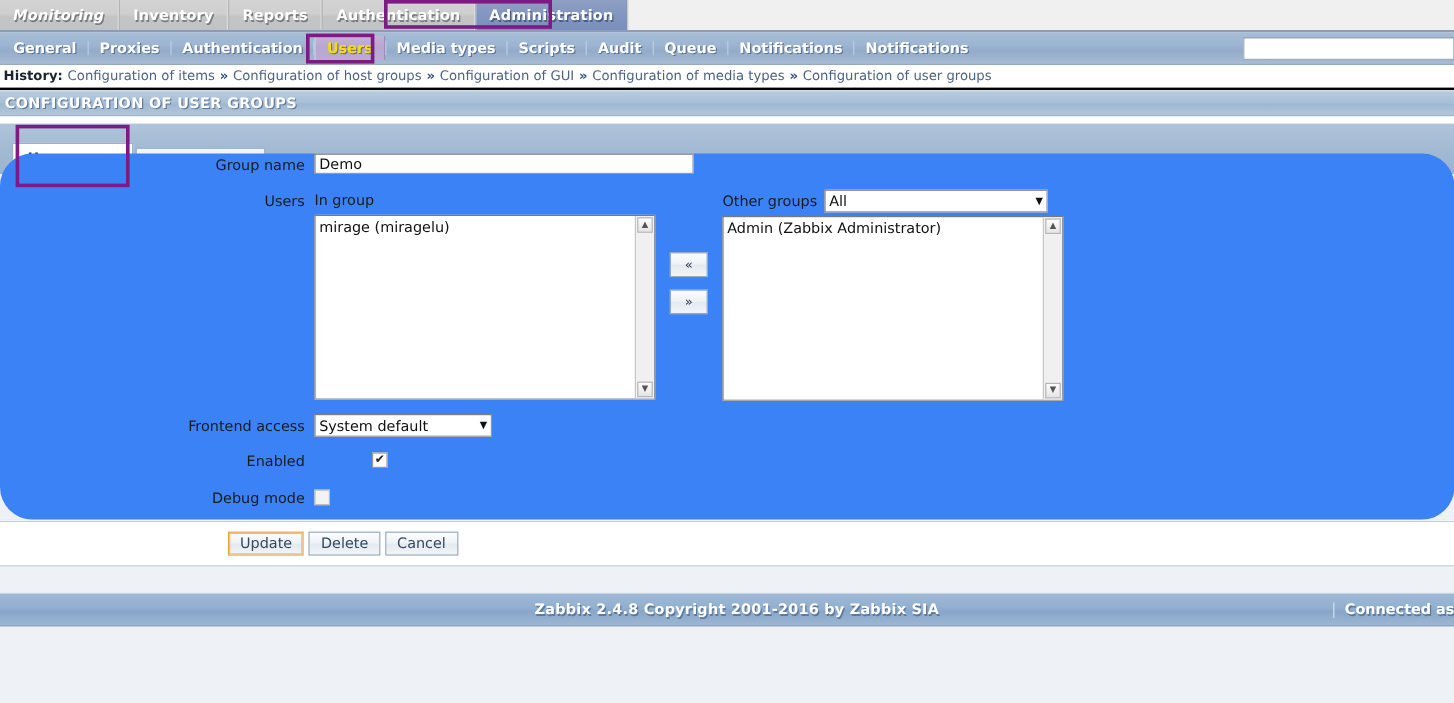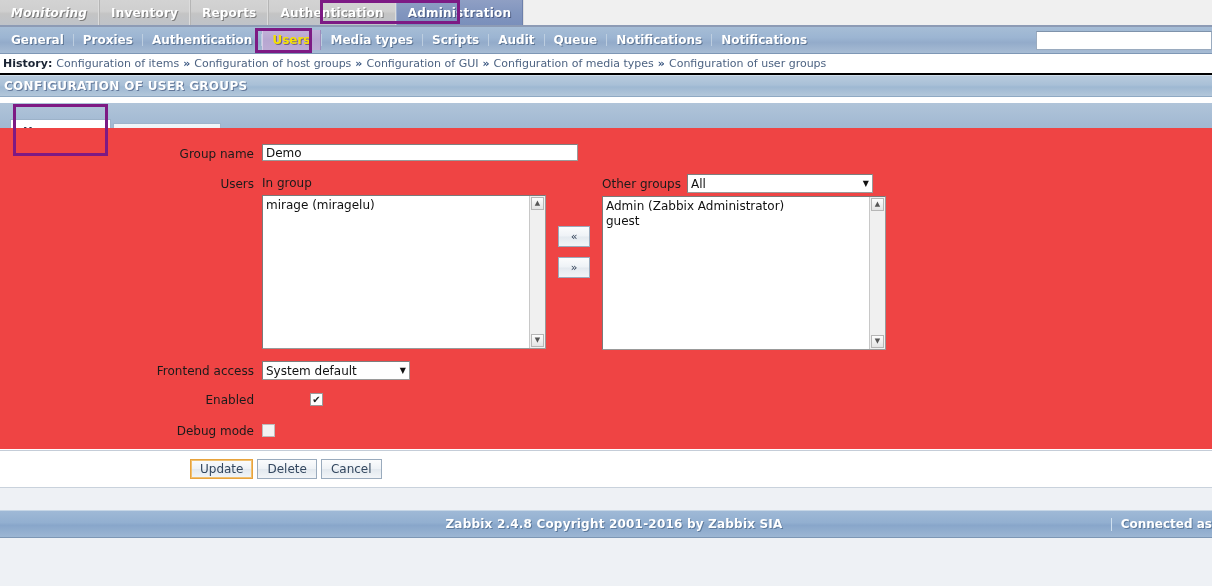--- a/index.html
+++ b/index.html
@@ -184,24 +184,25 @@
     height: 24px;
     margin-top: 1px;
     background: #ffffff;
     color: #2b3b52;
     border-color: #9cb2c9;
     border-bottom: 1px solid #ffffff;
   }
 
   
   .form-area {
-    background: #ef4444;
-    padding-top: 16px;
+    background: #3b82f6;
+    padding-top: 0;
     height: 305px;
     position: relative;
+    border-radius: 27px;
   }
   .row {
     display: flex;
     align-items: flex-start;
     margin-bottom: 0px;
   }
   .lbl {
     width: 262px;
     text-align: right;
     padding-right: 8px;
@@ -555,21 +556,20 @@
         <div style="display:flex; align-items:center; gap:6px;">
           <span class="col-headline">Other groups</span>
           <span class="sel sel-other">
             <span>All</span>
             <span class="caret">▼</span>
           </span>
         </div>
         <div class="listbox" style="margin-top:3px;">
           <div class="listbox-items">
             <div>Admin (Zabbix Administrator)</div>
-            <div>guest</div>
           </div>
           <div class="vscroll">
             <div class="arrow">▲</div>
             <div class="arrow">▼</div>
           </div>
         </div>
       </div>
 
     </div>
   </div>

